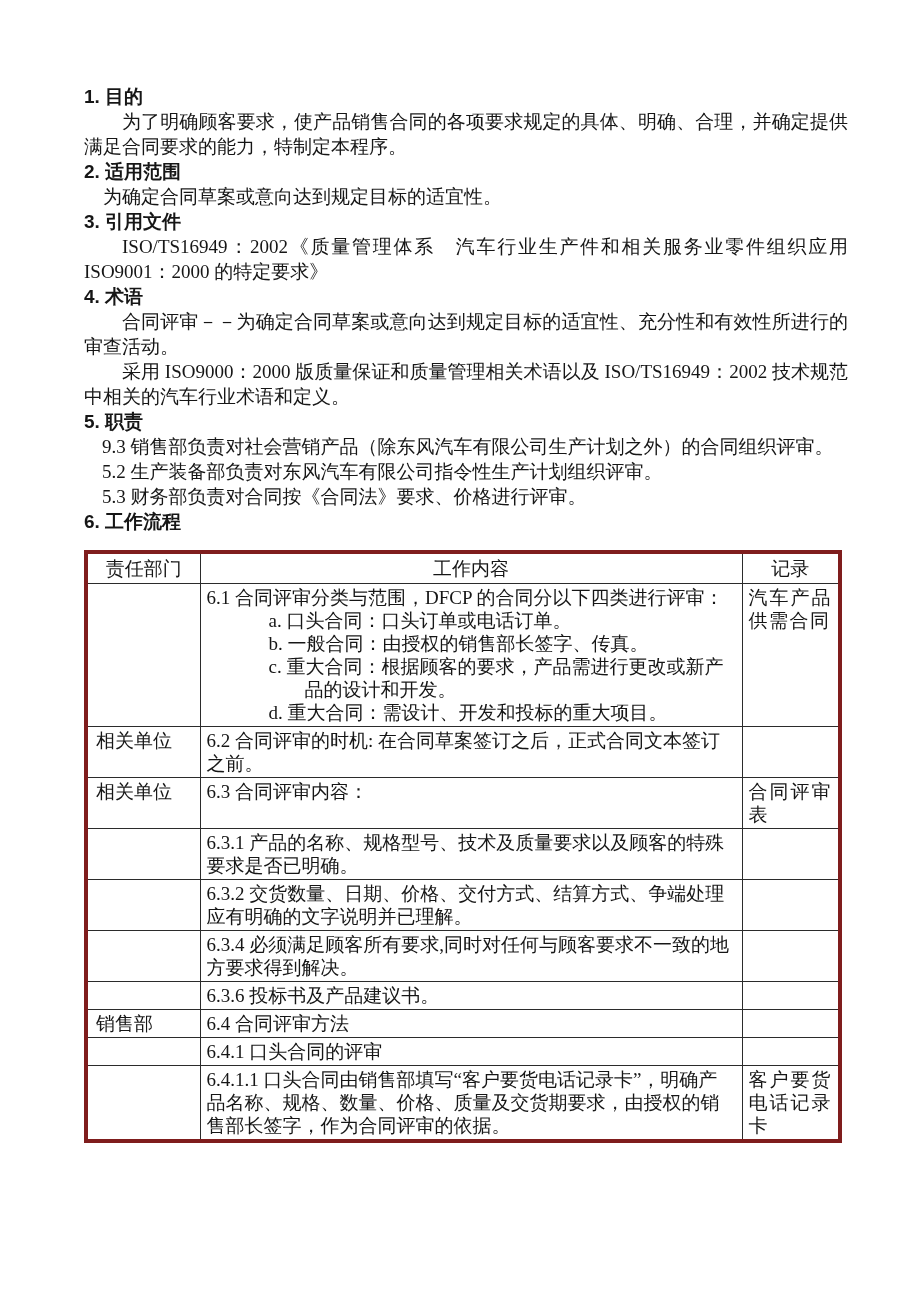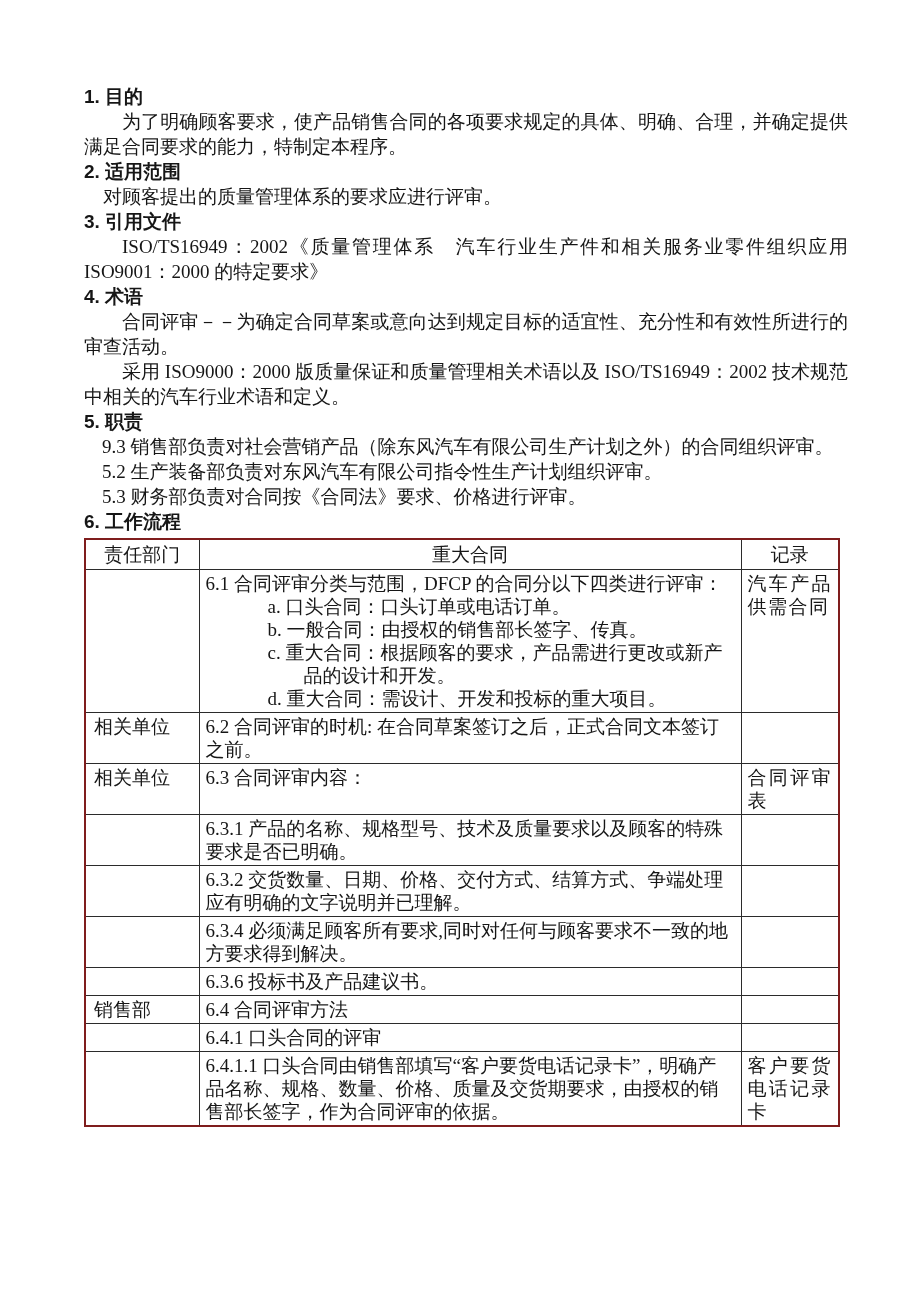--- a/index.html
+++ b/index.html
@@ -27,22 +27,22 @@
   .ind2{text-indent:38px;}
   .ind1{text-indent:19px;}
   .resp-item{
     font-size:19px;line-height:25px;
     padding-left:18px;
   }
   table.flow{
     border-collapse:collapse;
     table-layout:fixed;
     width:754px;
-    margin-top:4px;
-    border:2px solid #7f1d1d;
+    margin-top:16px;
+    border:4px solid #7f1d1d;
   }
   .flow th,.flow td{
     border:1px solid #2b2b2b;
     vertical-align:top;
     font-size:19px;
     line-height:23px;
     font-weight:normal;
     padding:2px 6px;
     box-sizing:border-box;
   }
@@ -64,21 +64,21 @@
 </style>
 </head>
 <body>
 
 <div class="page">
 
   <h2 class="sec-heading">1. 目的</h2>
   <p class="para ind2">为了明确顾客要求，使产品销售合同的各项要求规定的具体、明确、合理，并确定提供满足合同要求的能力，特制定本程序。</p>
 
   <h2 class="sec-heading">2. 适用范围</h2>
-  <p class="para ind1">对顾客提出的质量管理体系的要求应进行评审。</p>
+  <p class="para ind1">为确定合同草案或意向达到规定目标的适宜性。</p>
 
   <h2 class="sec-heading">3. 引用文件</h2>
   <p class="para ind2">ISO/TS16949：2002《质量管理体系　汽车行业生产件和相关服务业零件组织应用 ISO9001：2000 的特定要求》</p>
 
   <h2 class="sec-heading">4. 术语</h2>
   <p class="para ind2">合同评审－－为确定合同草案或意向达到规定目标的适宜性、充分性和有效性所进行的审查活动。</p>
   <p class="para ind2">采用 ISO9000：2000 版质量保证和质量管理相关术语以及 ISO/TS16949：2002 技术规范中相关的汽车行业术语和定义。</p>
 
   <h2 class="sec-heading">5. 职责</h2>
   <div class="resp-item">9.3 销售部负责对社会营销产品（除东风汽车有限公司生产计划之外）的合同组织评审。</div>
@@ -89,21 +89,21 @@
 
   <table class="flow">
     <colgroup>
       <col style="width:114px">
       <col style="width:542px">
       <col style="width:98px">
     </colgroup>
     <thead>
       <tr>
         <th>责任部门</th>
-        <th>重大合同</th>
+        <th>工作内容</th>
         <th>记录</th>
       </tr>
     </thead>
     <tbody>
       <tr>
         <td class="dept"></td>
         <td>
           <div>6.1 合同评审分类与范围，DFCP 的合同分以下四类进行评审：</div>
           <div class="sub">a. 口头合同：口头订单或电话订单。</div>
           <div class="sub">b. 一般合同：由授权的销售部长签字、传真。</div>

